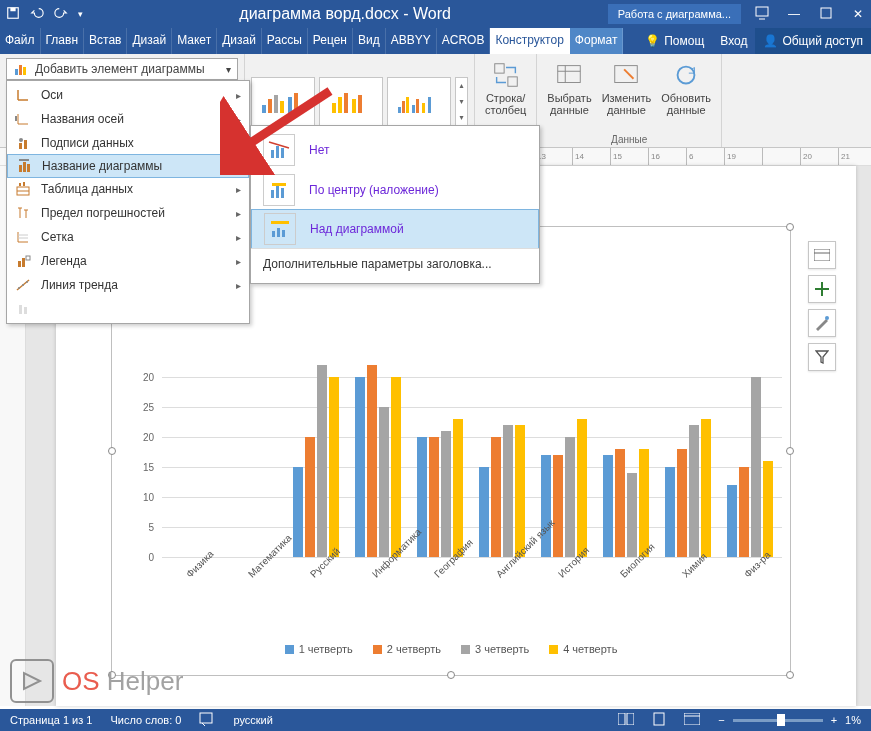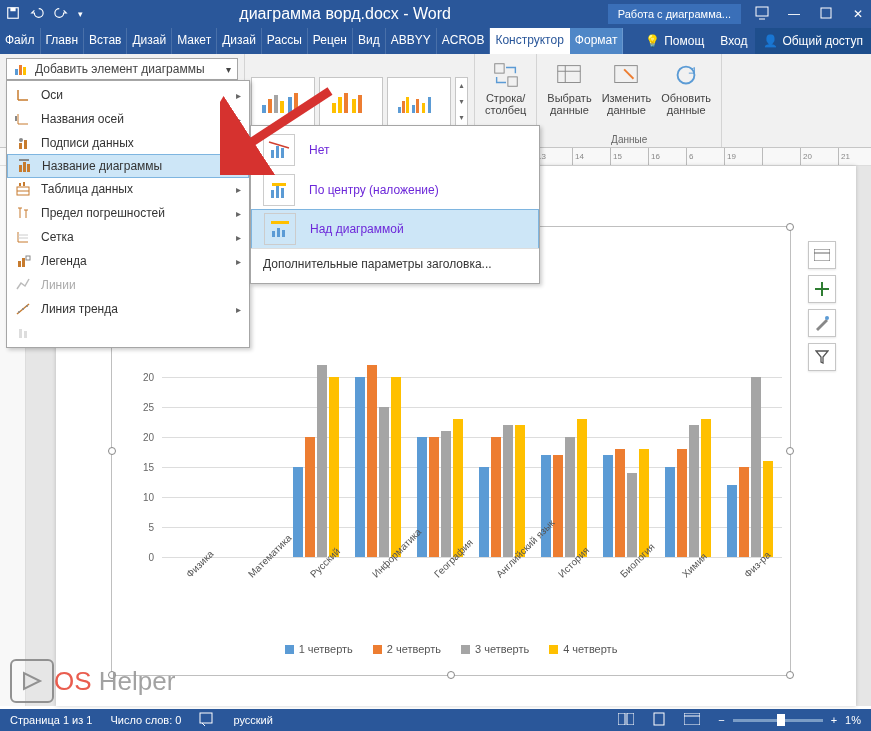--- a/index.html
+++ b/index.html
@@ -55,21 +55,21 @@
   .legend span { display:flex; align-items:center; gap:5px; }
   .sw { width:9px; height:9px; }
   .side-btns { position:absolute; right:20px; top:75px; display:flex; flex-direction:column; gap:6px; z-index:10; }
   .side-btn { width:28px; height:28px; background:#fff; border:1px solid #c6c6c6; display:flex; align-items:center; justify-content:center; box-shadow:0 1px 2px rgba(0,0,0,0.1); }
   .statusbar { position:absolute; bottom:0; left:0; right:0; height:22px; background:#2a579a; color:#fff; display:flex; align-items:center; padding:0 10px; font-size:11px; gap:18px; }
   .statusbar .spacer { flex:1; }
   .statusbar .zoom { display:flex; align-items:center; gap:8px; }
   .slider { width:90px; height:3px; background:#7a9cc6; position:relative; }
   .slider .thumb { width:8px; height:12px; background:#fff; position:absolute; left:44px; top:-5px; }
   .red-arrow { position:absolute; left:220px; top:85px; z-index:60; pointer-events:none; }
-  .logo { position:absolute; left:10px; bottom:28px; z-index:40; display:flex; align-items:center; opacity:0.9; }
+  .logo { position:absolute; left:10px; bottom:28px; z-index:40; display:flex; align-items:center; gap:8px; opacity:0.9; }
   .logo .box { width:44px; height:44px; border:2px solid #888; border-radius:6px; display:flex; align-items:center; justify-content:center; }
   .logo .text { font-size:26px; font-weight:300; }
   .logo .os { color:#e74c3c; }
   .logo .helper { color:#999; }
   .c1{background:#5b9bd5}.c2{background:#ed7d31}.c3{background:#a5a5a5}.c4{background:#ffc000}
 </style>
 </head>
 <body>
 
 <div class="titlebar">
@@ -287,26 +287,20 @@
       <span class="arrow">▸</span>
     </div>
     <div class="dd-item">
       <svg viewBox="0 0 16 16">
         <rect x="3" y="8" width="3" height="6" fill="#c77b2e"></rect>
         <rect x="7" y="5" width="3" height="9" fill="#c77b2e"></rect>
         <rect x="11" y="3" width="4" height="4" fill="none" stroke="#888"></rect>
       </svg>
       <span>Легенда</span>
       <span class="arrow">▸</span>
-    </div>
-    <div class="dd-item disabled">
-      <svg viewBox="0 0 16 16">
-        <path d="M2 12l4-6 4 3 4-7" fill="none" stroke="#bbb" stroke-width="1.5"></path>
-      </svg>
-      <span>Линии</span>
     </div>
     <div class="dd-item">
       <svg viewBox="0 0 16 16">
         <path d="M2 13L14 3" stroke="#c77b2e" stroke-width="1.5"></path>
         <circle cx="4" cy="11" r="1" fill="#888"></circle>
         <circle cx="8" cy="8" r="1" fill="#888"></circle>
         <circle cx="12" cy="5" r="1" fill="#888"></circle>
       </svg>
       <span>Линия тренда</span>
       <span class="arrow">▸</span>

